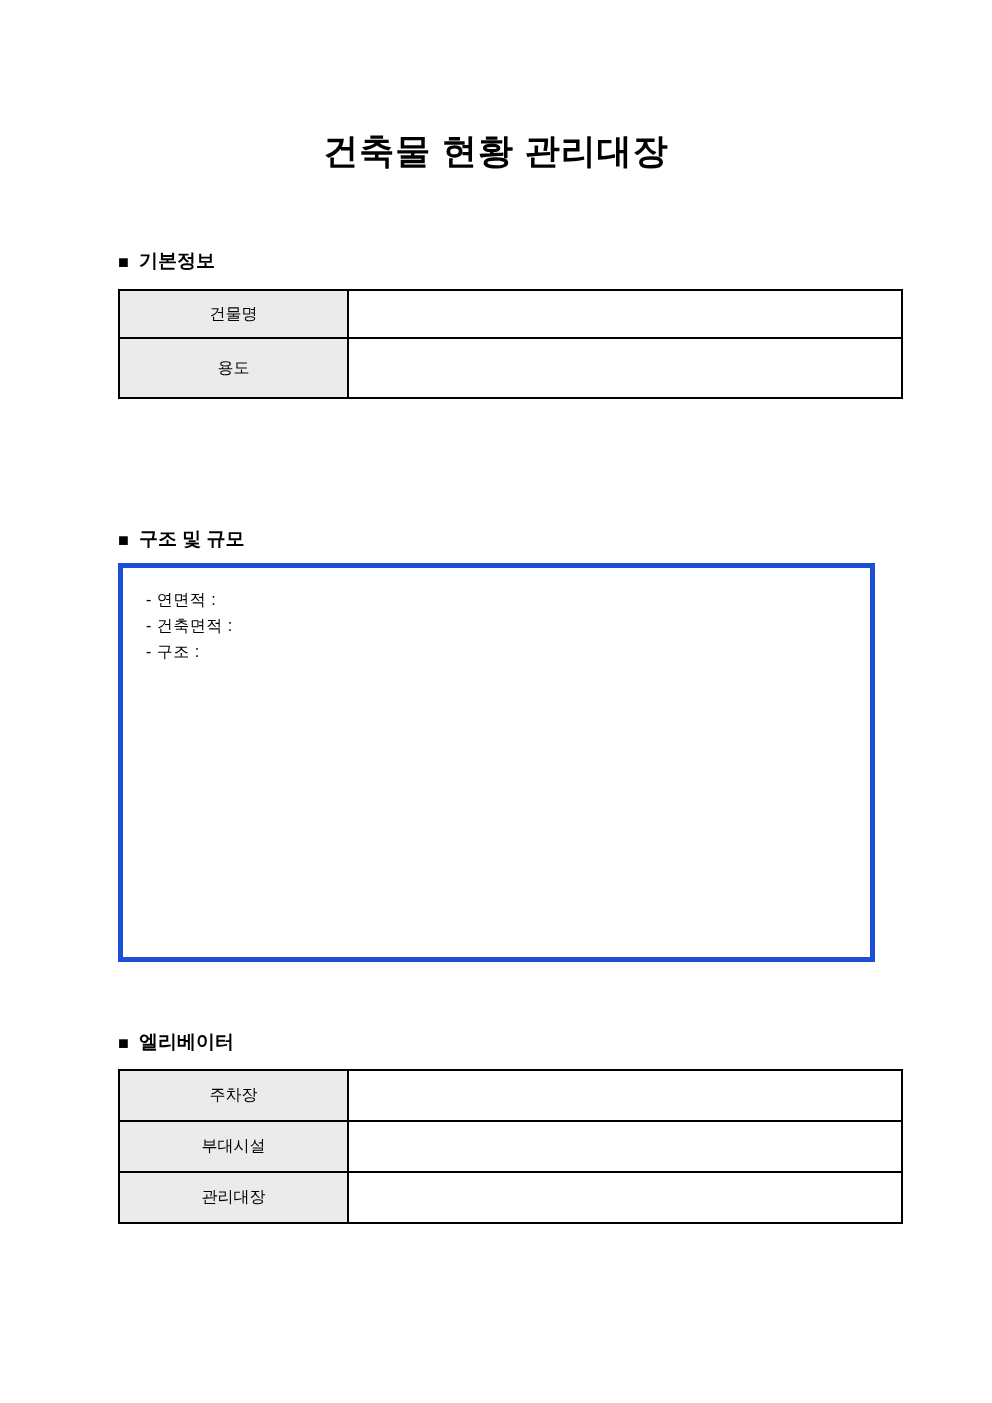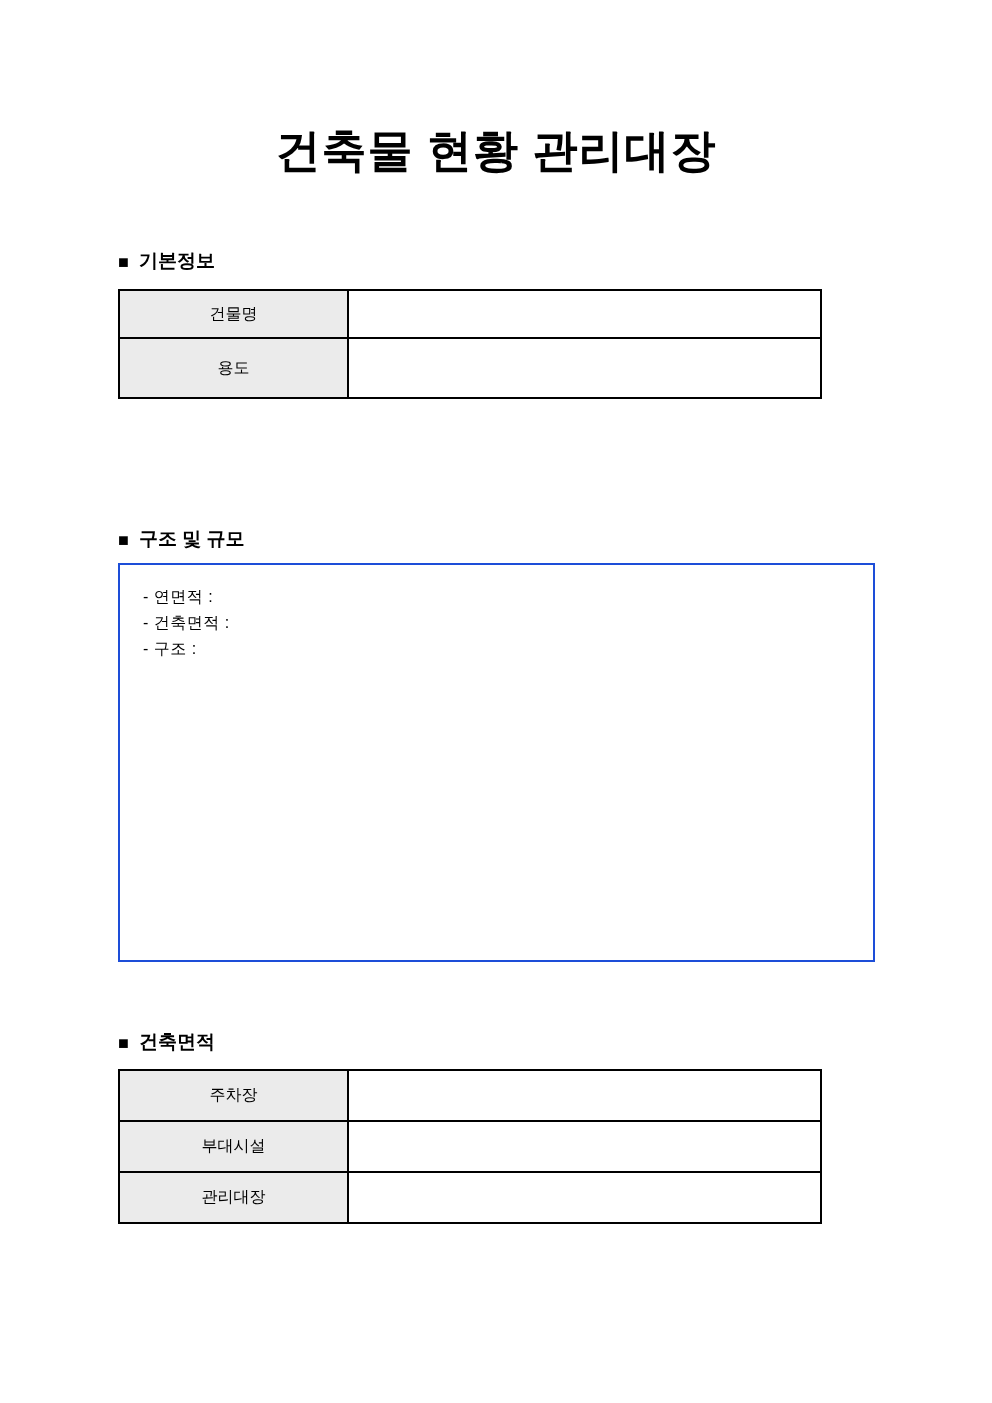--- a/index.html
+++ b/index.html
@@ -16,21 +16,21 @@
     color: #000000;
     overflow: hidden;
   }
   .doc-title {
     position: absolute;
     top: 130px;
     left: 0;
     width: 992px;
     margin: 0;
     text-align: center;
-    font-size: 45px;
+    font-size: 35px;
     font-weight: bold;
     letter-spacing: 1px;
     line-height: 42px;
   }
   .sec-header {
     position: absolute;
     left: 118px;
     display: flex;
     align-items: center;
     gap: 10px;
@@ -43,21 +43,21 @@
     line-height: 1;
     transform: translateY(1px);
   }
   #header-basic { top: 250px; }
   #header-structure { top: 528px; }
   #header-facilities { top: 1031px; }
 
   table.form-table {
     position: absolute;
     left: 118px;
-    width: 704px;
+    width: 785px;
     border-collapse: collapse;
     table-layout: fixed;
   }
   #table-basic { top: 289px; }
   #table-facilities { top: 1069px; border-radius: 13px; }
   table.form-table td {
     border: 2px solid #000000;
     padding: 0;
     font-size: 16px;
   }
@@ -74,21 +74,21 @@
   #table-basic tr:nth-child(2) { height: 60px; }
   #table-basic tr:nth-child(3) { height: 62px; }
   #table-facilities tr { height: 51px; }
 
   .structure-box {
     position: absolute;
     left: 118px;
     top: 563px;
     width: 757px;
     height: 399px;
-    border: 2px solid #1d4ed8;
+    border: 5px solid #1d4ed8;
     box-sizing: border-box;
     padding: 19px 20px 0 23px;
   }
   .structure-item {
     font-size: 16px;
     line-height: 26px;
     letter-spacing: 0.5px;
     white-space: pre;
   }
 </style>
@@ -123,21 +123,21 @@
   </div>
 
   <div class="structure-box">
     <div class="structure-item">- 연면적 :</div>
     <div class="structure-item">- 건축면적 :</div>
     <div class="structure-item">- 구조 :</div>
   </div>
 
   <div class="sec-header" id="header-facilities">
     <span class="bullet">■</span>
-    <span>건축면적</span>
+    <span>엘리베이터</span>
   </div>
 
   <table class="form-table" id="table-facilities">
     <tbody>
         <tr>
       <td class="label-cell">주차장</td>
       <td class="value-cell"></td>
     </tr>
     <tr>
       <td class="label-cell">부대시설</td>

